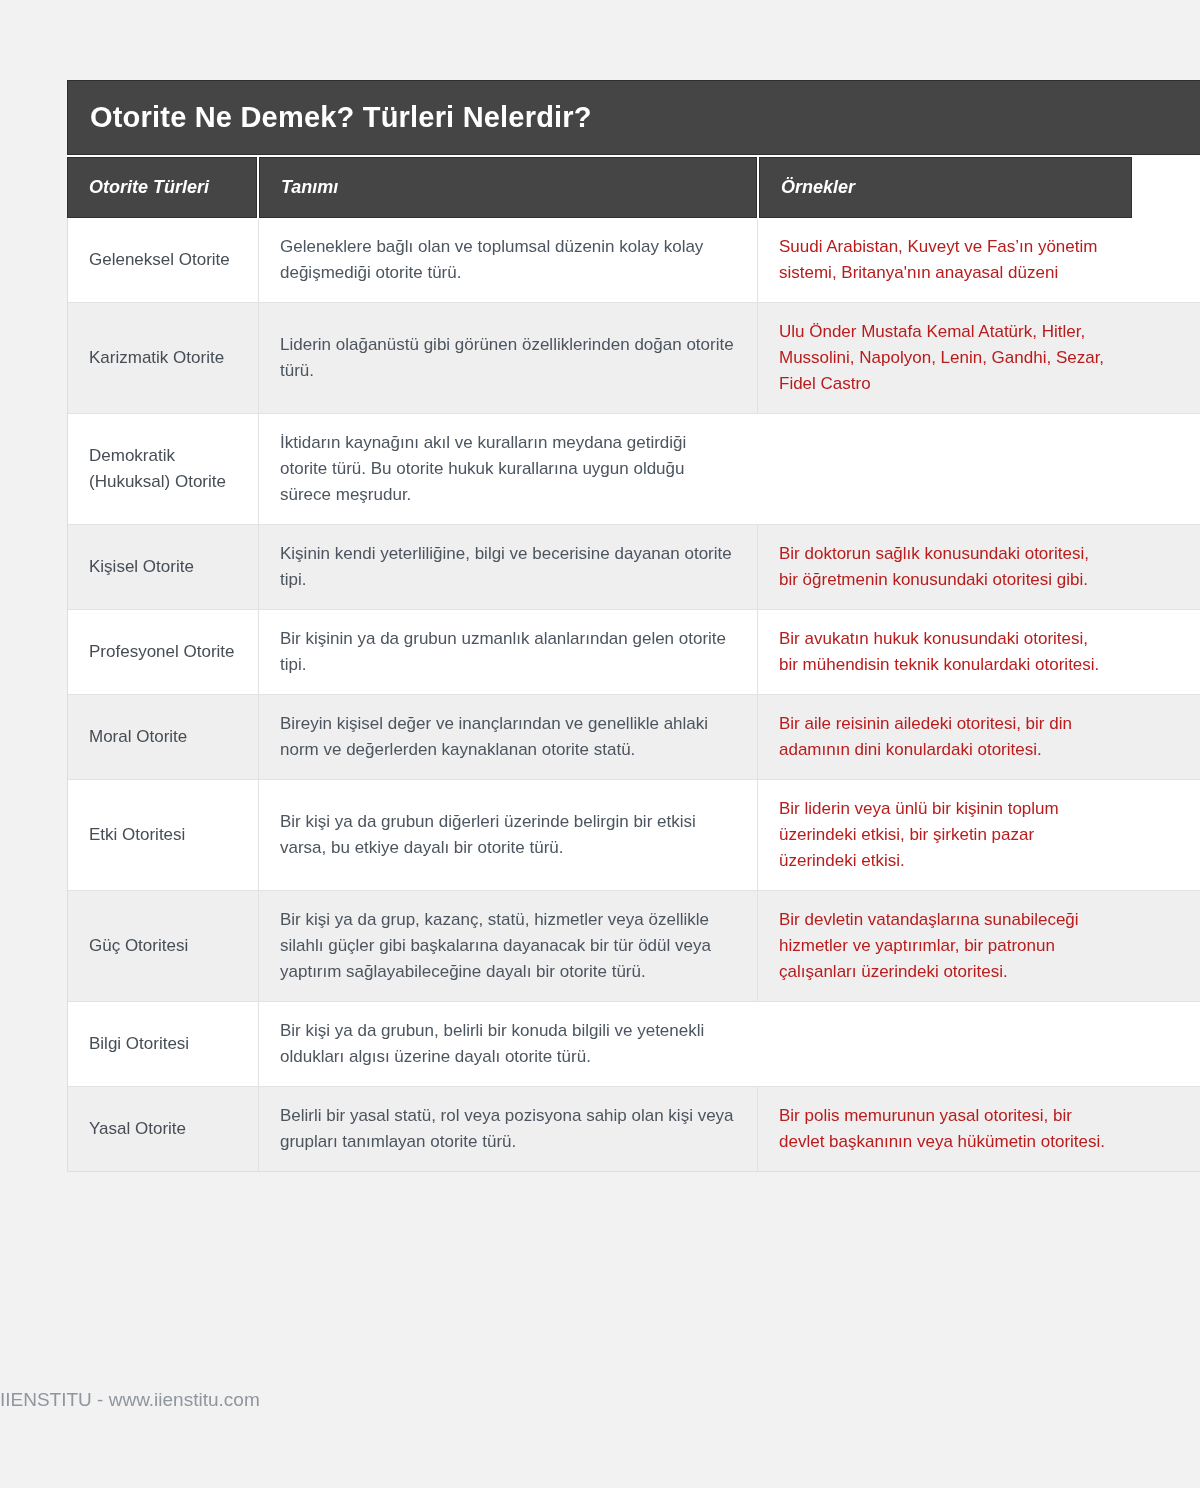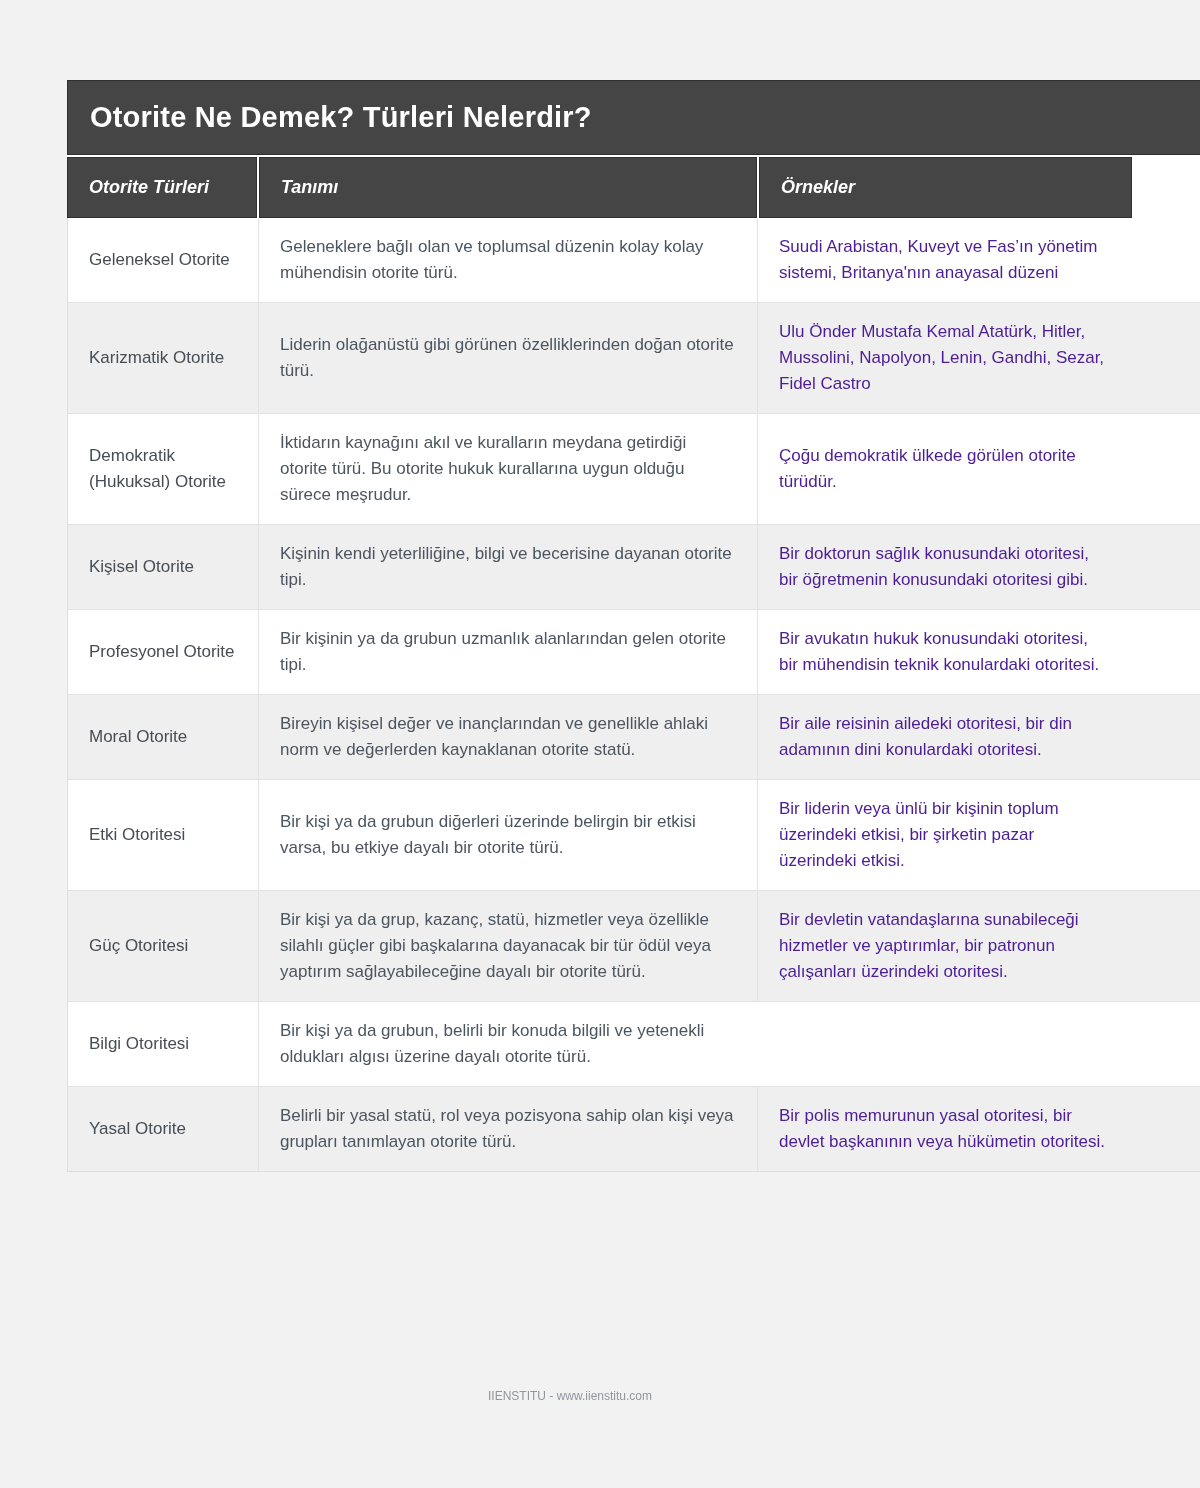--- a/index.html
+++ b/index.html
@@ -60,62 +60,61 @@
   .cell {
     padding: 16px 21px;
     display: flex;
     align-items: center;
     font-size: 17px;
     line-height: 26px;
   }
   .cell + .cell { border-left: 1px solid #e2e2e2; }
   .type-cell  { color: #464d55; }
   .def-cell   { color: #4c555f; }
-  .ex-cell    { color: #4c1d95; }
+  .ex-cell    { color: #b91c1c; }
   .footer {
     position: absolute;
     top: 1389px;
     left: 0;
     width: 1140px;
-    text-align: center;
+    text-align: left;
     color: #8f969e;
-    font-size: 12px;
+    font-size: 19px;
   }
 </style>
 </head>
 <body>
 
 <div class="card">
 
   <div class="title-bar">Otorite Ne Demek? Türleri Nelerdir?</div>
 
   <div class="header-row">
     <div class="header-cell">Otorite Türleri</div>
     <div class="header-cell">Tanımı</div>
     <div class="header-cell">Örnekler</div>
   </div>
 
   <div class="table-body">
 
     <div class="row">
       <div class="cell type-cell">Geleneksel Otorite</div>
-      <div class="cell def-cell">Geleneklere bağlı olan ve toplumsal düzenin kolay kolay mühendisin otorite türü.</div>
+      <div class="cell def-cell">Geleneklere bağlı olan ve toplumsal düzenin kolay kolay değişmediği otorite türü.</div>
       <div class="cell ex-cell">Suudi Arabistan, Kuveyt ve Fas’ın yönetim sistemi, Britanya'nın anayasal düzeni</div>
     </div>
 
     <div class="row">
       <div class="cell type-cell">Karizmatik Otorite</div>
       <div class="cell def-cell">Liderin olağanüstü gibi görünen özelliklerinden doğan otorite türü.</div>
       <div class="cell ex-cell">Ulu Önder Mustafa Kemal Atatürk, Hitler, Mussolini, Napolyon, Lenin, Gandhi, Sezar, Fidel Castro</div>
     </div>
 
     <div class="row">
       <div class="cell type-cell">Demokratik (Hukuksal) Otorite</div>
       <div class="cell def-cell">İktidarın kaynağını akıl ve kuralların meydana getirdiği otorite türü. Bu otorite hukuk kurallarına uygun olduğu sürece meşrudur.</div>
-      <div class="cell ex-cell">Çoğu demokratik ülkede görülen otorite türüdür.</div>
     </div>
 
     <div class="row">
       <div class="cell type-cell">Kişisel Otorite</div>
       <div class="cell def-cell">Kişinin kendi yeterliliğine, bilgi ve becerisine dayanan otorite tipi.</div>
       <div class="cell ex-cell">Bir doktorun sağlık konusundaki otoritesi, bir öğretmenin konusundaki otoritesi gibi.</div>
     </div>
 
     <div class="row">
       <div class="cell type-cell">Profesyonel Otorite</div>

